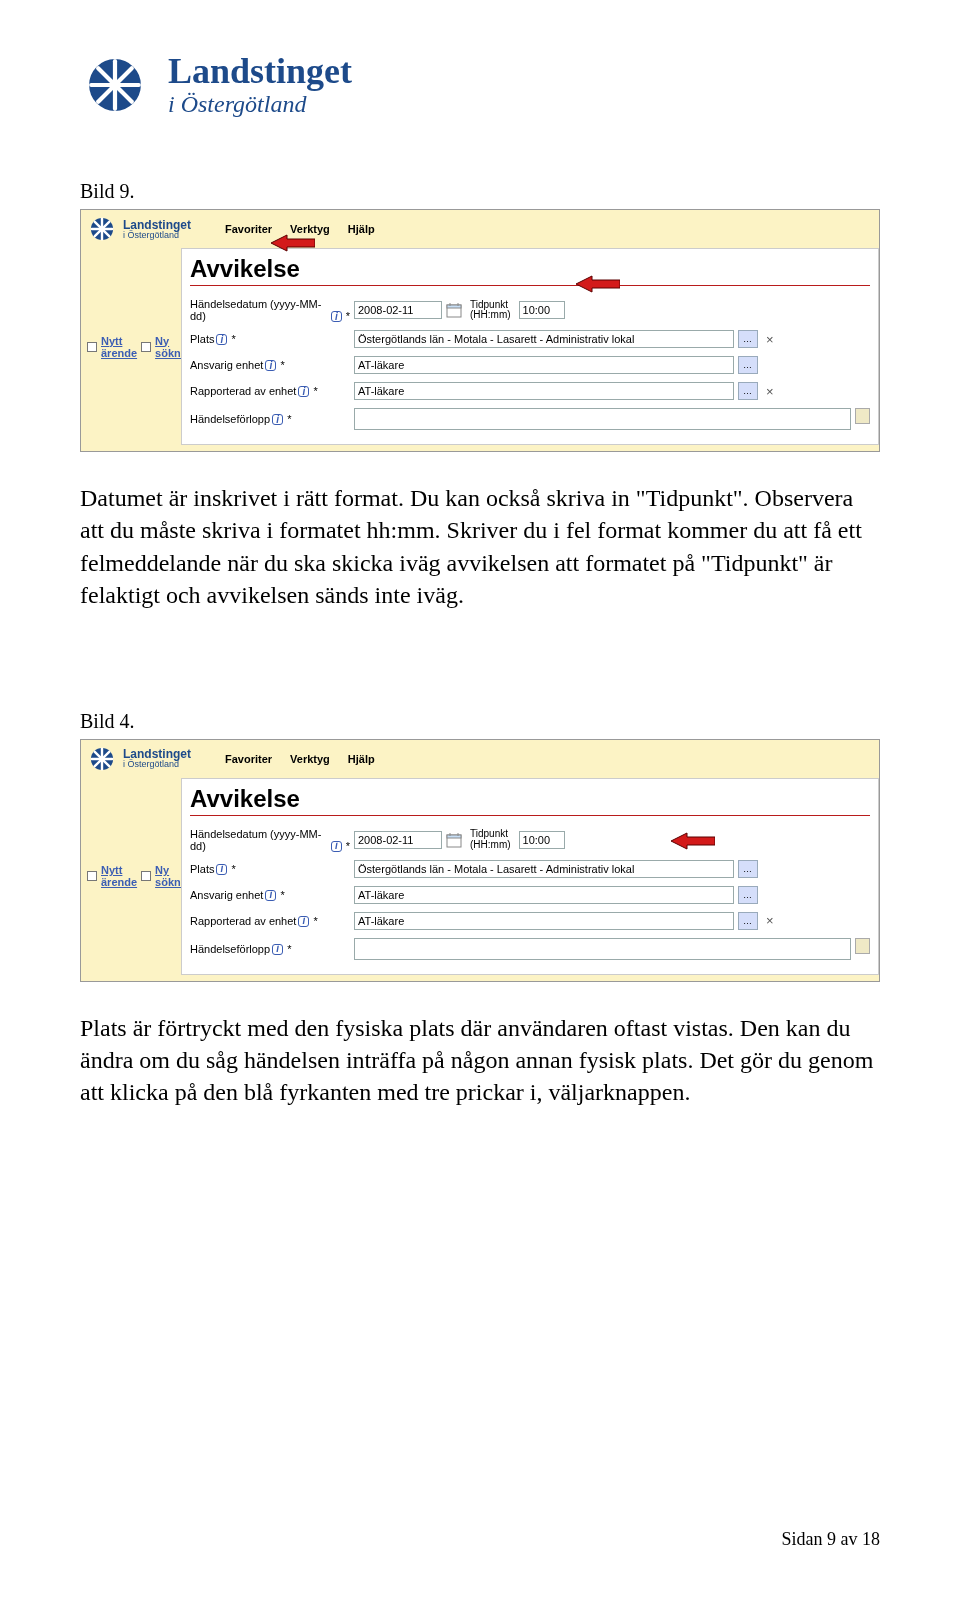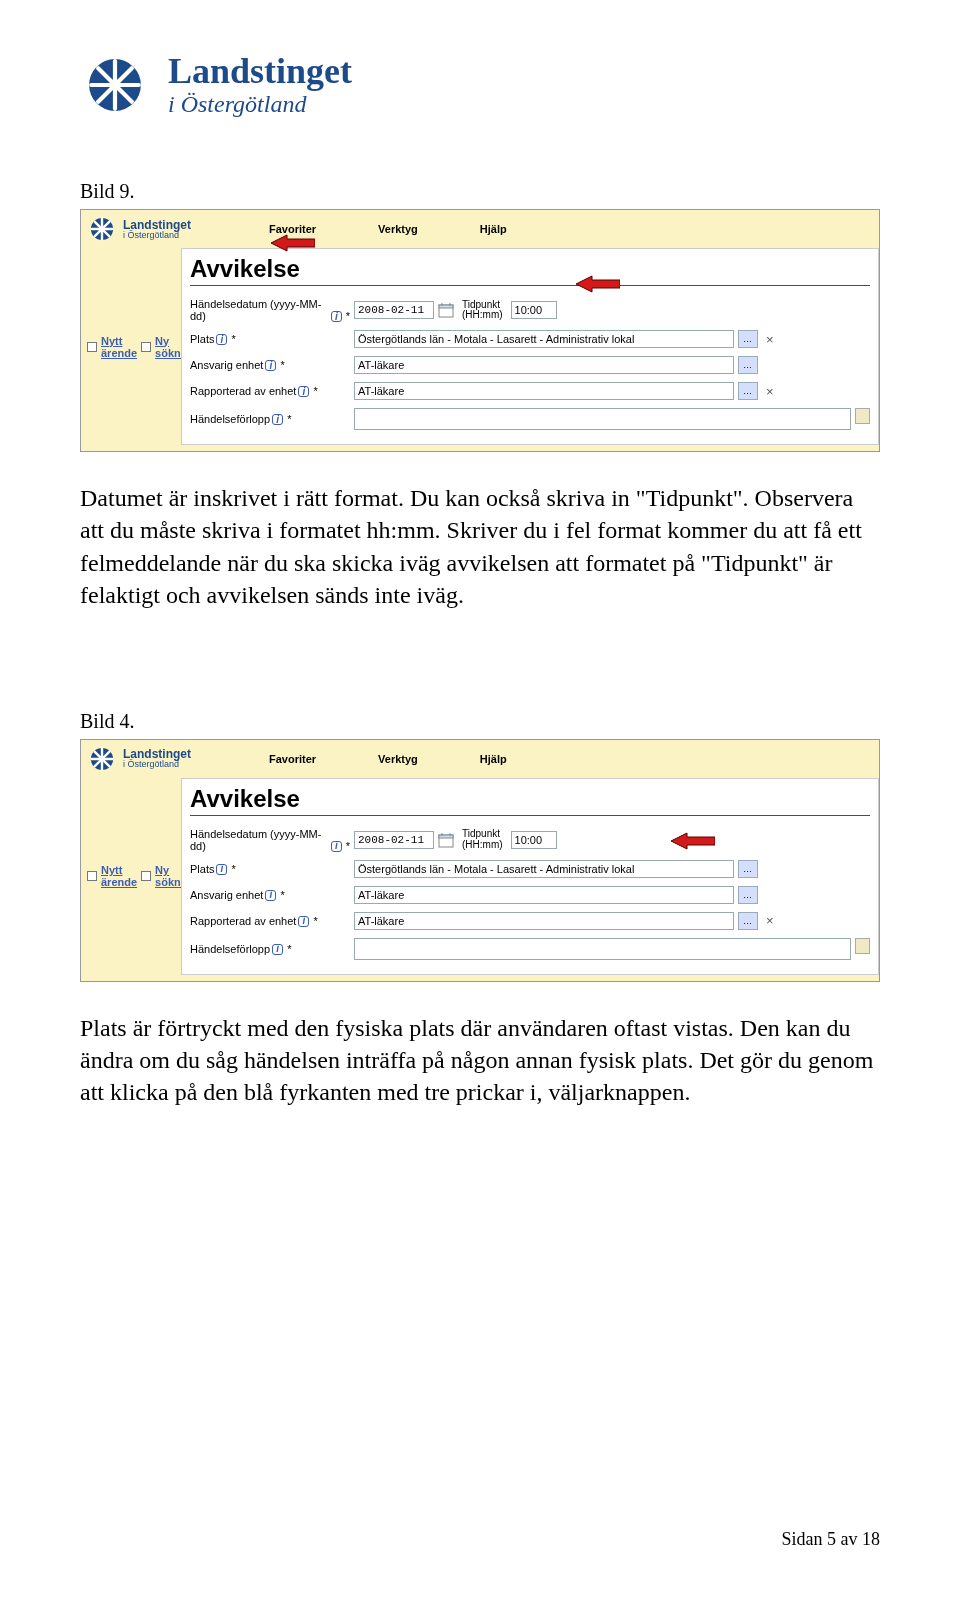--- a/index.html
+++ b/index.html
@@ -68,21 +68,21 @@
     align-items: center;
     gap: 6px;
     padding: 2px 6px 2px 2px;
   }
   .mini-logo .snow {
     width: 30px; height: 30px;
   }
   .mini-logo-text .a { color:#1d4a8a; font-weight:bold; font-size:12px; line-height:1; }
   .mini-logo-text .b { color:#1d4a8a; font-size:9px; line-height:1; }
   .menu-items { display:flex; gap:18px; padding: 0 24px; font-weight:bold; }
-  .menu-items span { cursor:pointer;margin-left:44px; }
+  .menu-items span { cursor:pointer; }
 
   .app-body { display:flex; background:#fcf3c5; padding-bottom:6px; }
   .side {
     width: 100px;
     padding: 4px 6px;
     display:flex; flex-direction:row; gap:4px;
     background:#fcf3c5;
   }
   .side-link {
     color:#3b5db3; font-weight:bold; text-decoration:underline;
@@ -116,21 +116,21 @@
   .fld-label .info {
     color:#3b5db3; font-weight:bold; font-style:italic; font-size:10px;
     border:1px solid #3b5db3; border-radius:3px;
     width:11px; height:11px; display:inline-flex;
     align-items:center; justify-content:center; line-height:1;
   }
   .fld-label .req { color:#000; margin-left:2px; }
   .txt-input {
     font-size:11px; padding:1px 3px; border:1px solid #9aa; background:#fff; height:18px;
   }
-  .txt-input.date { width:80px;font-family:Liberation Mono, monospace; }
+  .txt-input.date { width:88px; }
   .txt-input.time { width:46px; }
   .txt-input.wider { width:380px; }
   .cal-icon {
     width:16px; height:16px; display:inline-block; cursor:pointer; position:relative;
   }
   .cal-icon svg { width:16px; height:16px; display:block; }
   .inline-lbl { font-size:10px; line-height:1.05; margin:0 4px; }
   .btn-dots {
     width:20px; height:18px; background:#d5defa; border:1px solid #9ab;
     display:inline-flex; align-items:center; justify-content:center;
@@ -406,13 +406,13 @@
     </div>
   </div>
 
   <svg class="red-arrow" style="top:92px; left:590px;" viewBox="0 0 44 18">
     <polygon points="0,9 16,1 16,5 44,5 44,13 16,13 16,17" fill="#d31a1a" stroke="#5b0000" stroke-width="1"></polygon>
   </svg>
 </div>
 
 <div class="body-text">Plats är förtryckt med den fysiska plats där användaren oftast vistas. Den kan du ändra om du såg händelsen inträffa på någon annan fysisk plats. Det gör du genom att klicka på den blå fyrkanten med tre prickar i, väljarknappen.</div>
 
-<div class="page-num">Sidan 5 av 18</div>
+<div class="page-num">Sidan 9 av 18</div>
 
 </body></html>

